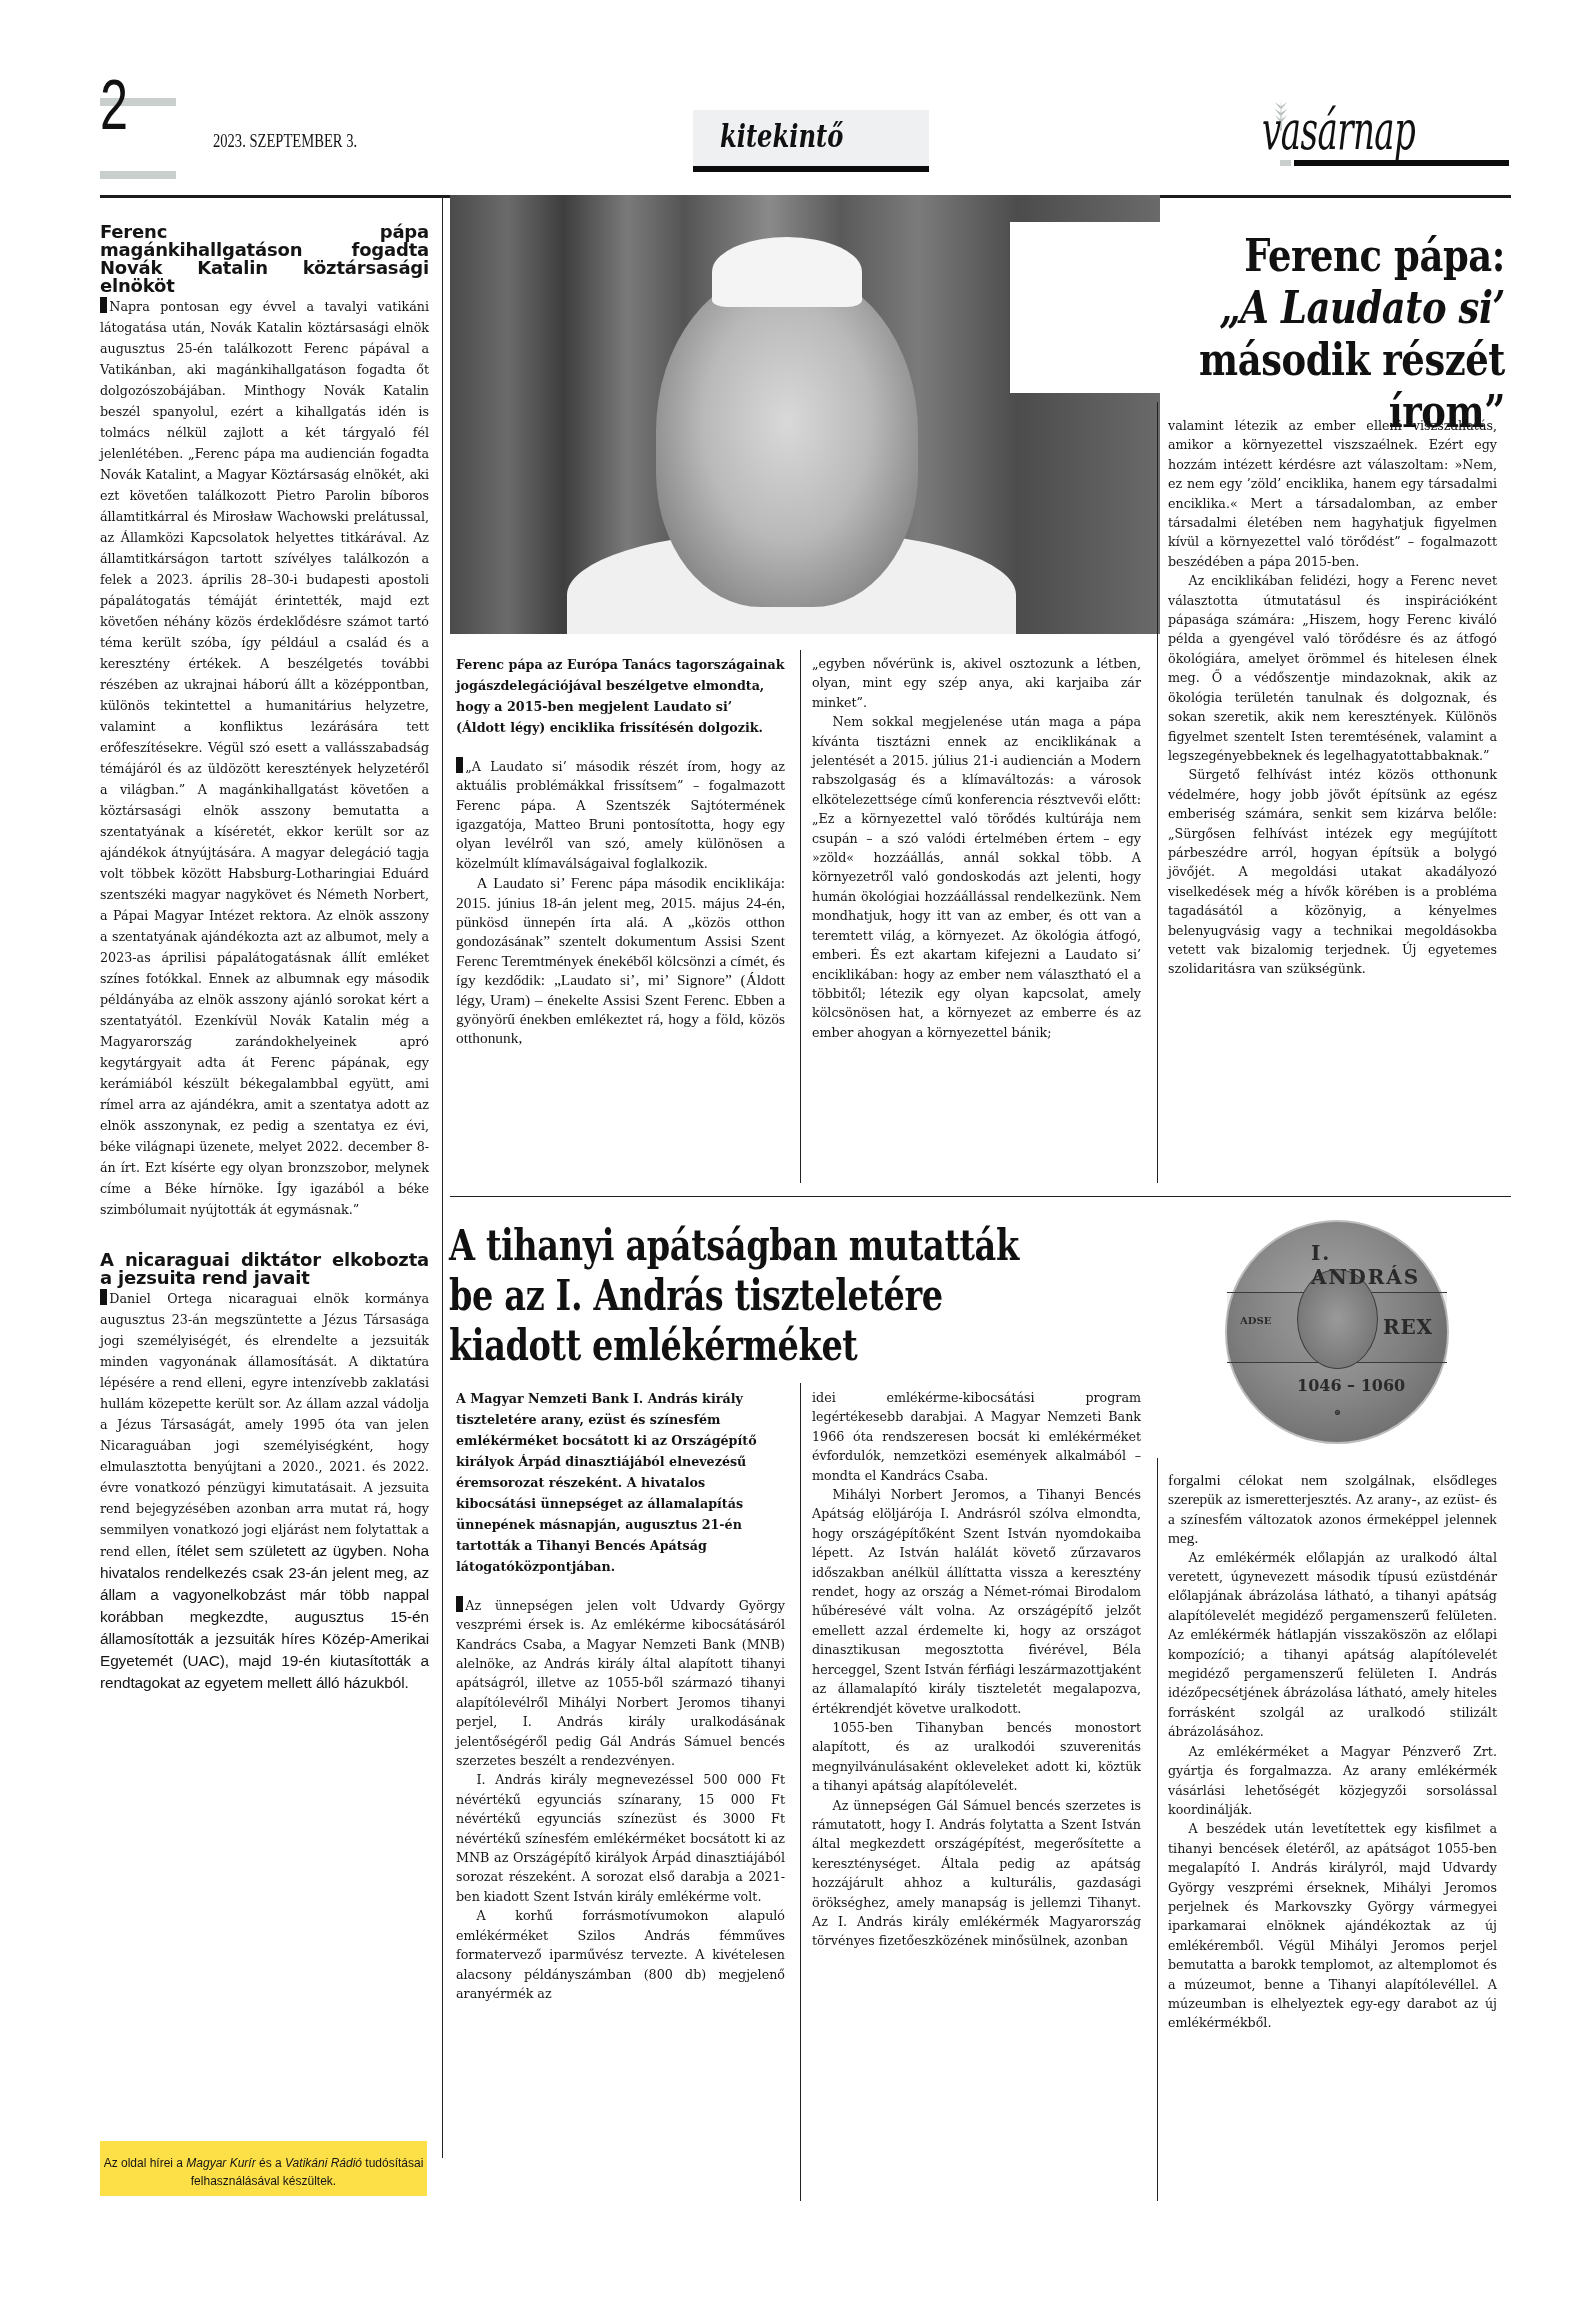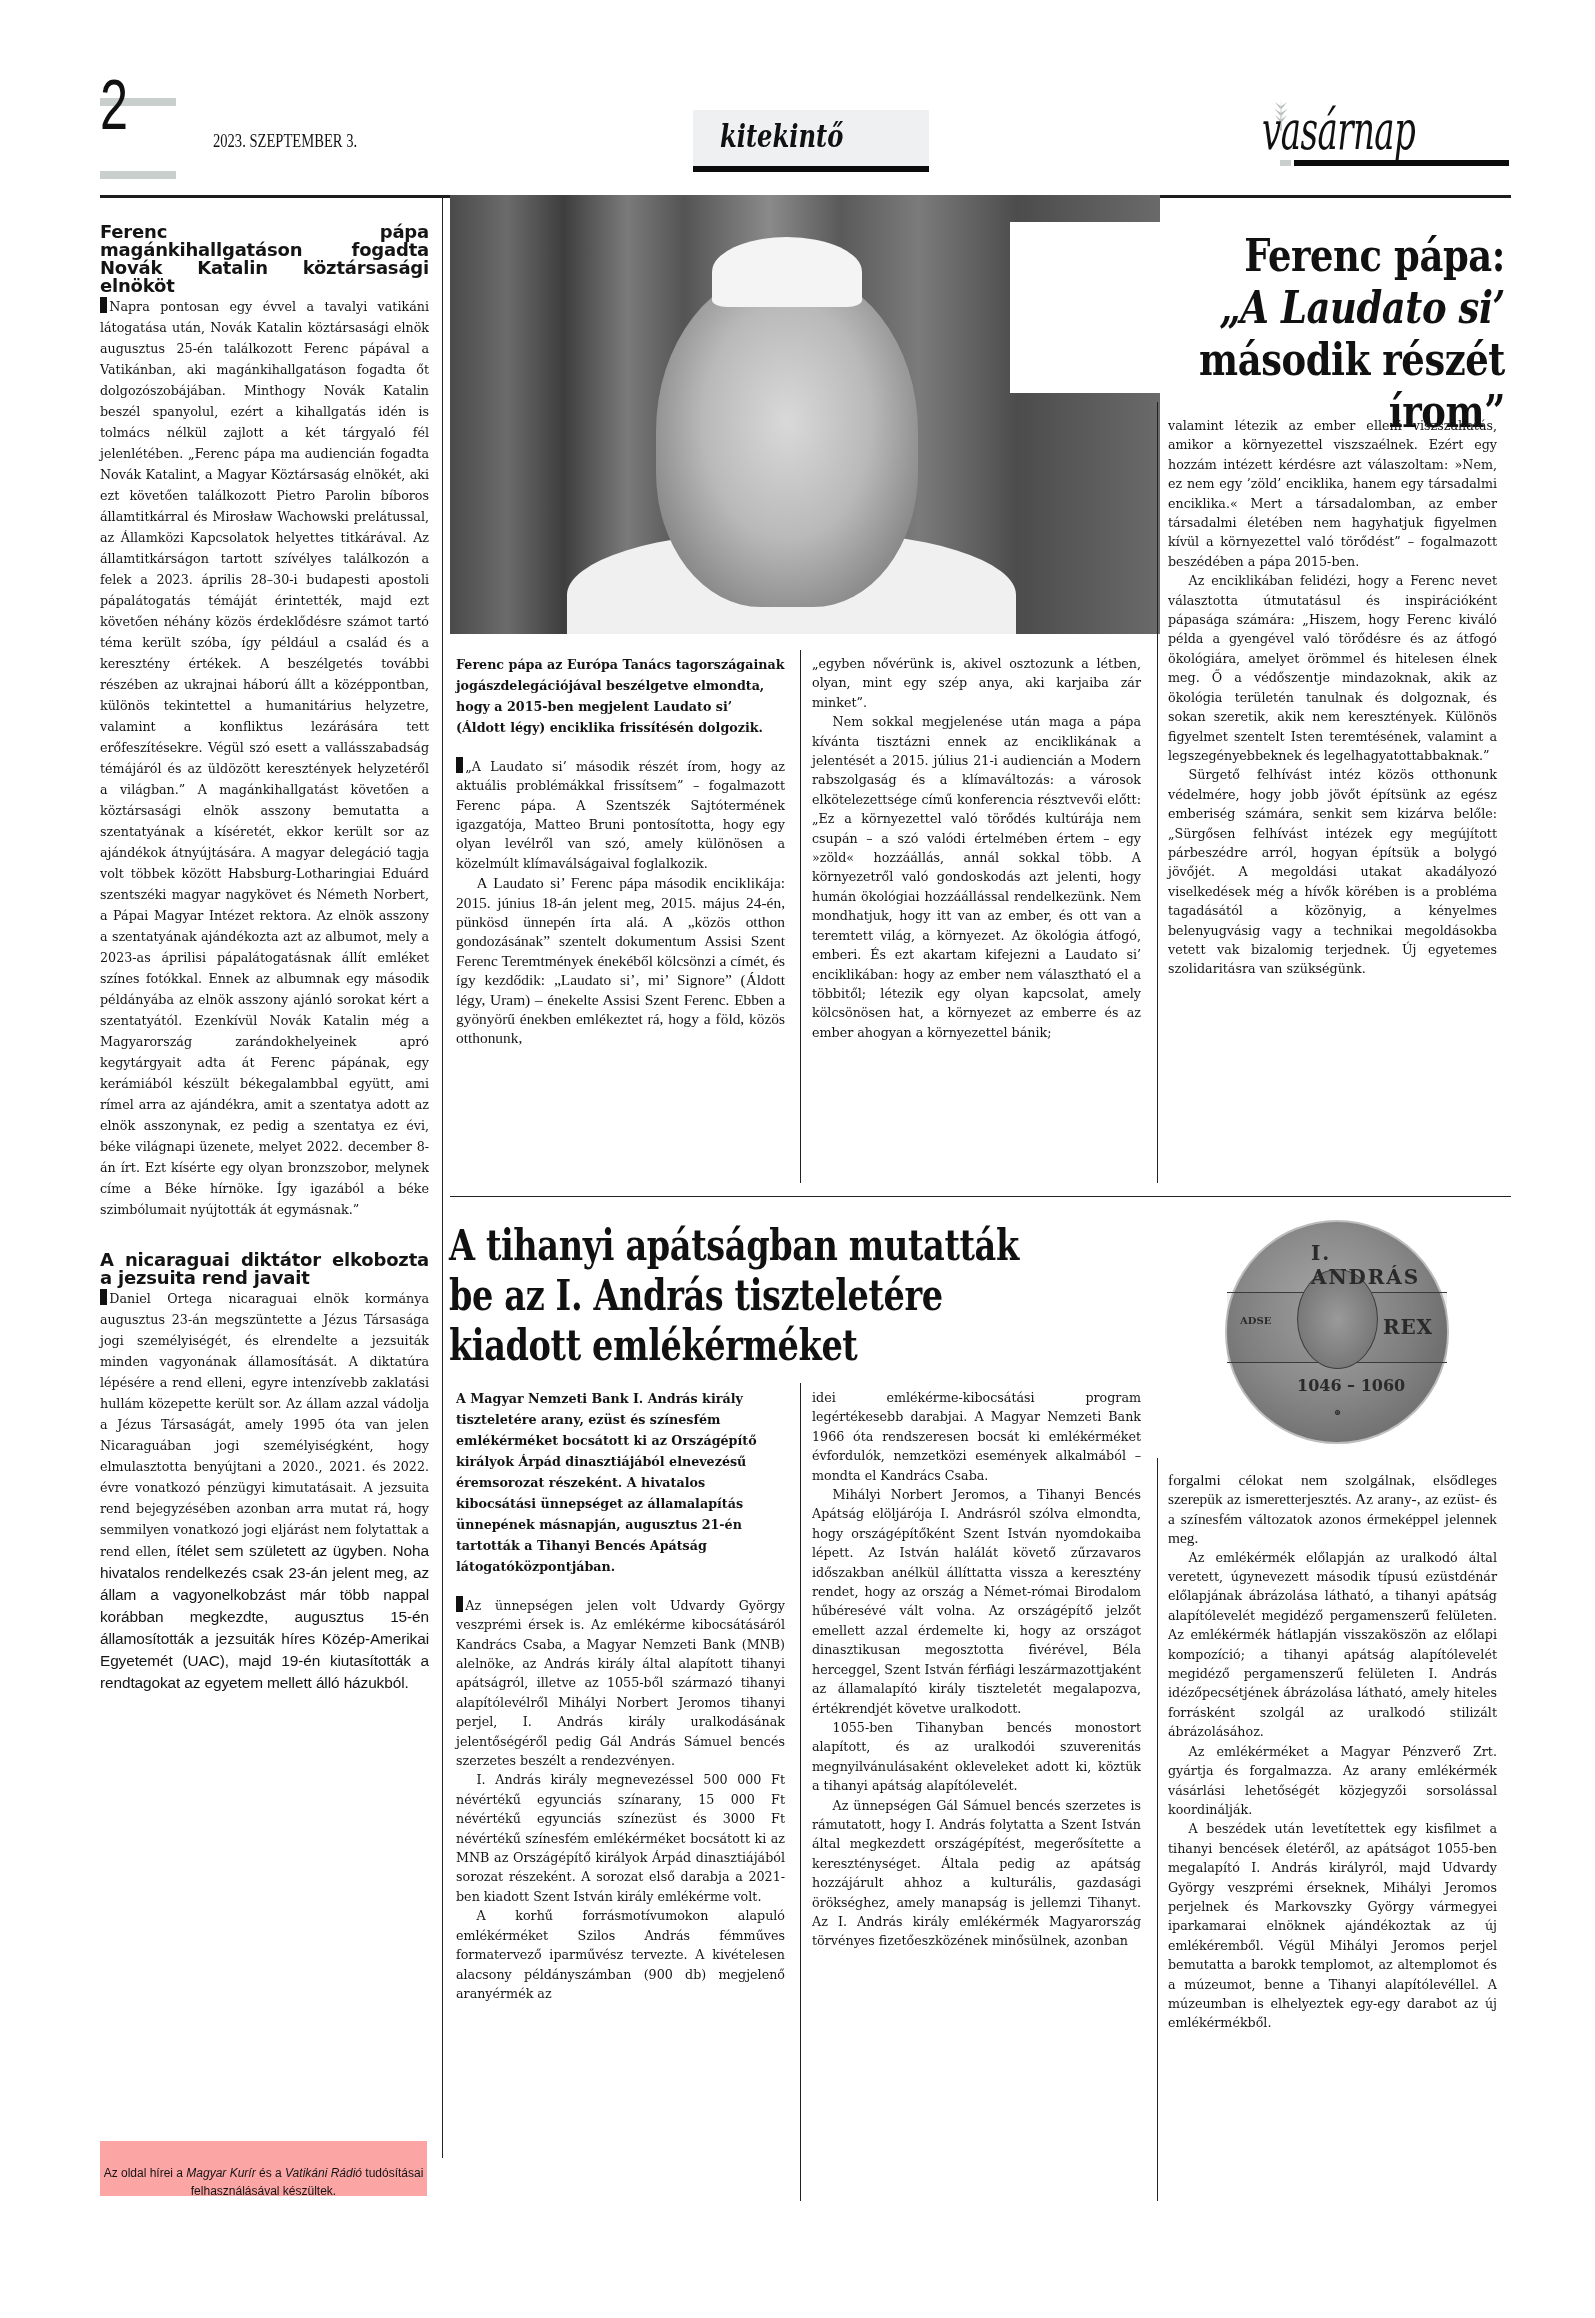--- a/index.html
+++ b/index.html
@@ -23,21 +23,21 @@
   
   .vline { width: 1.4px; background: #222; }
 
   
   .left-col { left: 100px; top: 223px; width: 329px; font-family: "DejaVu Serif", serif; font-size: 12.7px; line-height: 21px; text-align: justify; hyphens: manual; }
   .left-col h3 { font-family: "DejaVu Sans", sans-serif; font-weight: bold; font-size: 18px; line-height: 18px; margin: 0 0 0.9px 0; letter-spacing: -0.2px; }
   .left-col p { margin: 0; }
   .left-col .sec2 { margin-top: 31px; }
   .bullet { display: inline-block; width: 6.5px; height: 16px; background: #111; vertical-align: -1.9px; margin-right: 2.8px; }
   .narrow { font-family: "Liberation Sans", sans-serif; font-size: 15.4px; letter-spacing: -0.1px; }
-  .credit-box { left: 100px; top: 2141px; width: 327px; height: 55px; background: #fca5a5; text-align: center; font-family: "Liberation Sans", sans-serif; font-size: 12px; line-height: 18px; padding-top: 23px; box-sizing: border-box; }
+  .credit-box { left: 100px; top: 2141px; width: 327px; height: 55px; background: #fde047; text-align: center; font-family: "Liberation Sans", sans-serif; font-size: 12px; line-height: 18px; padding-top: 13px; box-sizing: border-box; }
 
   
   .photo { left: 450px; top: 195px; width: 710px; height: 439px; background: linear-gradient(90deg,#4a4a4a 0%,#6b6b6b 8%,#3e3e3e 16%,#7a7a7a 25%,#545454 33%,#8a8a8a 45%,#5a5a5a 55%,#7b7b7b 66%,#4c4c4c 80%,#6a6a6a 100%); overflow: hidden; }
   .photo .face { position: absolute; left: 206px; top: 75px; width: 262px; height: 337px; border-radius: 48% 48% 40% 40%; background: radial-gradient(ellipse at 50% 45%, #d9d9d9 0%, #b9b9b9 45%, #8d8d8d 75%, #6d6d6d 100%); }
   .photo .cap { position: absolute; left: 262px; top: 42px; width: 150px; height: 70px; border-radius: 50% 50% 10% 10%; background: #f4f4f4; }
   .photo .robe { position: absolute; left: 117px; top: 337px; width: 449px; height: 140px; border-radius: 45% 45% 0 0; background: #f0f0f0; }
   .headline-box { left: 1010px; top: 222px; width: 505px; height: 171px; background: #fff; }
   .headline { left: 1019px; top: 230px; width: 486px; text-align: right; font-family: "DejaVu Serif", serif; font-weight: bold; font-size: 45px; line-height: 52px; transform: scaleX(0.82); transform-origin: right top; color: #111; letter-spacing: -0.5px; }
   .headline .it { font-style: italic; }
 
@@ -142,21 +142,21 @@
   <div class="txt t-ade">ADSE</div>
   <div class="txt t-rex">REX</div>
   <div class="txt t-yrs">1046 – 1060</div>
   <div class="txt t-mark">⊛</div>
 </div>
 
 <div class="abs col d1">
   <p class="lead">A Magyar Nemzeti Bank I. András király tiszteletére arany, ezüst és színesfém emlékérméket bocsátott ki az Országépítő királyok Árpád dinasztiájából elnevezésű éremsorozat részeként. A hivatalos kibocsátási ünnepséget az államalapítás ünnepének másnapján, augusztus 21-én tartották a Tihanyi Bencés Apátság látogatóközpontjában.</p>
   <p><span class="bullet"></span><span>Az ünnepségen jelen volt Udvardy György veszprémi érsek is. Az emlékérme kibocsátásáról Kandrács Csaba, a Magyar Nemzeti Bank (MNB) alelnöke, az András király által alapított tihanyi apátságról, illetve az 1055-ből származó tihanyi alapítólevélről Mihályi Norbert Jeromos tihanyi perjel, I. András király uralkodásának jelentőségéről pedig Gál András Sámuel bencés szerzetes beszélt a rendezvényen.</span></p>
   <p class="indent">I. András király megnevezéssel 500 000 Ft névértékű egyunciás színarany, 15 000 Ft névértékű egyunciás színezüst és 3000 Ft névértékű színesfém emlékérméket bocsátott ki az MNB az Országépítő királyok Árpád dinasztiájából sorozat részeként. A sorozat első darabja a 2021-ben kiadott Szent István király emlékérme volt.</p>
-  <p class="indent">A korhű forrásmotívumokon alapuló emlékérméket Szilos András fémműves formatervező iparművész tervezte. A kivételesen alacsony példányszámban (900 db) megjelenő aranyérmék az</p>
+  <p class="indent">A korhű forrásmotívumokon alapuló emlékérméket Szilos András fémműves formatervező iparművész tervezte. A kivételesen alacsony példányszámban (800 db) megjelenő aranyérmék az</p>
 </div>
 <div class="abs vline" style="left:800px; top:1383px; height:818px;"></div>
 <div class="abs col d2">
   <p>idei emlékérme-kibocsátási program legértékesebb darabjai. A Magyar Nemzeti Bank 1966 óta rendszeresen bocsát ki emlékérméket évfordulók, nemzetközi események alkalmából – mondta el Kandrács Csaba.</p>
   <p class="indent">Mihályi Norbert Jeromos, a Tihanyi Bencés Apátság elöljárója I. Andrásról szólva elmondta, hogy országépítőként Szent István nyomdokaiba lépett. Az István halálát követő zűrzavaros időszakban anélkül állíttatta vissza a keresztény rendet, hogy az ország a Német-római Birodalom hűbéresévé vált volna. Az országépítő jelzőt emellett azzal érdemelte ki, hogy az országot dinasztikusan megosztotta fivérével, Béla herceggel, Szent István férfiági leszármazottjaként az államalapító király tiszteletét megalapozva, értékrendjét követve uralkodott.</p>
   <p class="indent">1055-ben Tihanyban bencés monostort alapított, és az uralkodói szuverenitás megnyilvánulásaként okleveleket adott ki, köztük a tihanyi apátság alapítólevelét.</p>
   <p class="indent">Az ünnepségen Gál Sámuel bencés szerzetes is rámutatott, hogy I. András folytatta a Szent István által megkezdett országépítést, megerősítette a kereszténységet. Általa pedig az apátság hozzájárult ahhoz a kulturális, gazdasági örökséghez, amely manapság is jellemzi Tihanyt. Az I. András király emlékérmék Magyarország törvényes fizetőeszközének minősülnek, azonban</p>
 </div>
 <div class="abs vline" style="left:1157px; top:1458px; height:743px;"></div>
 <div class="abs col d3">

